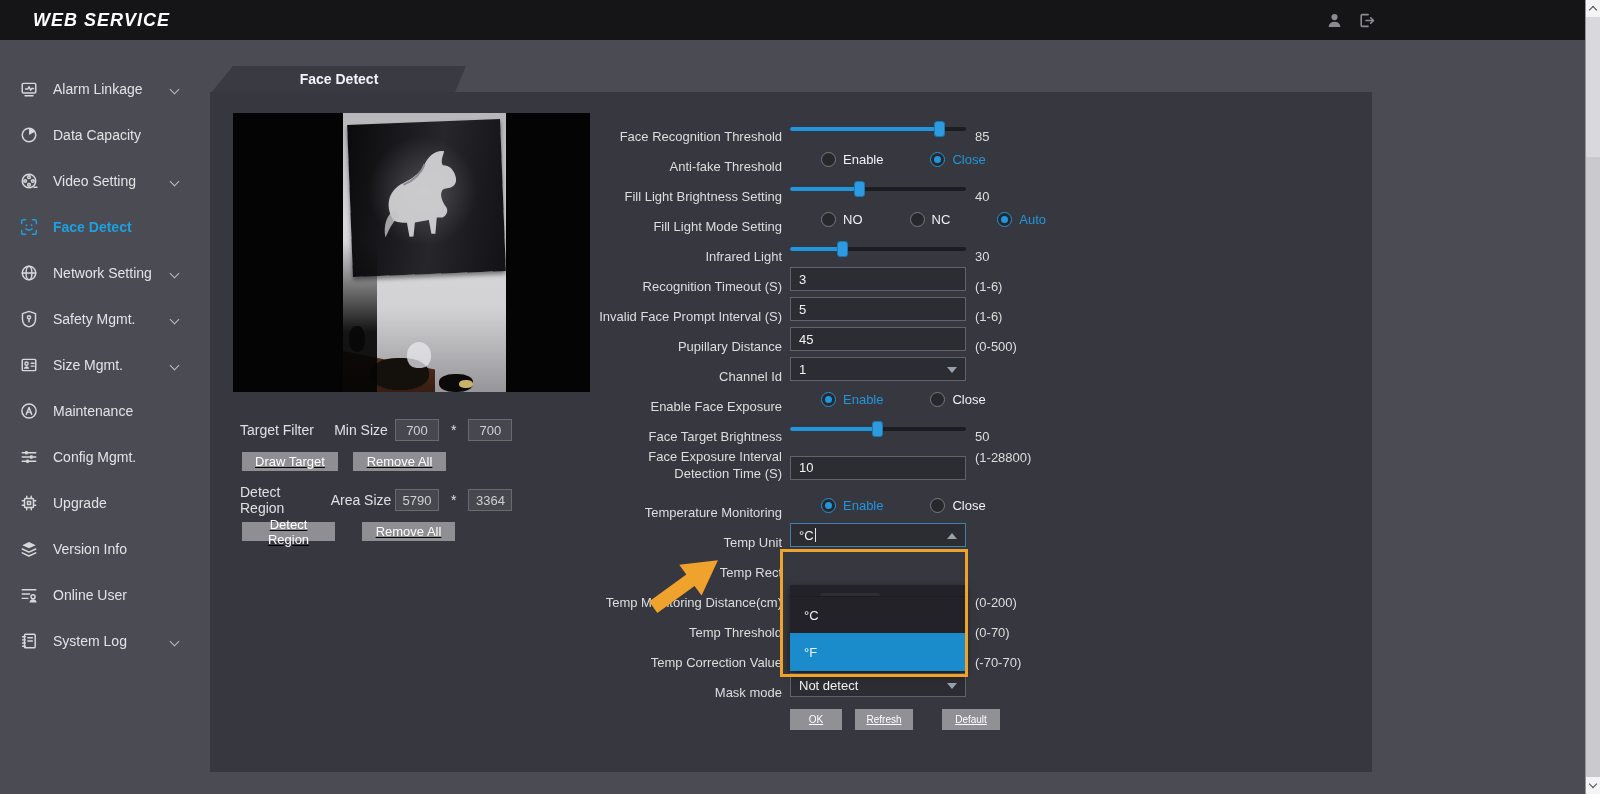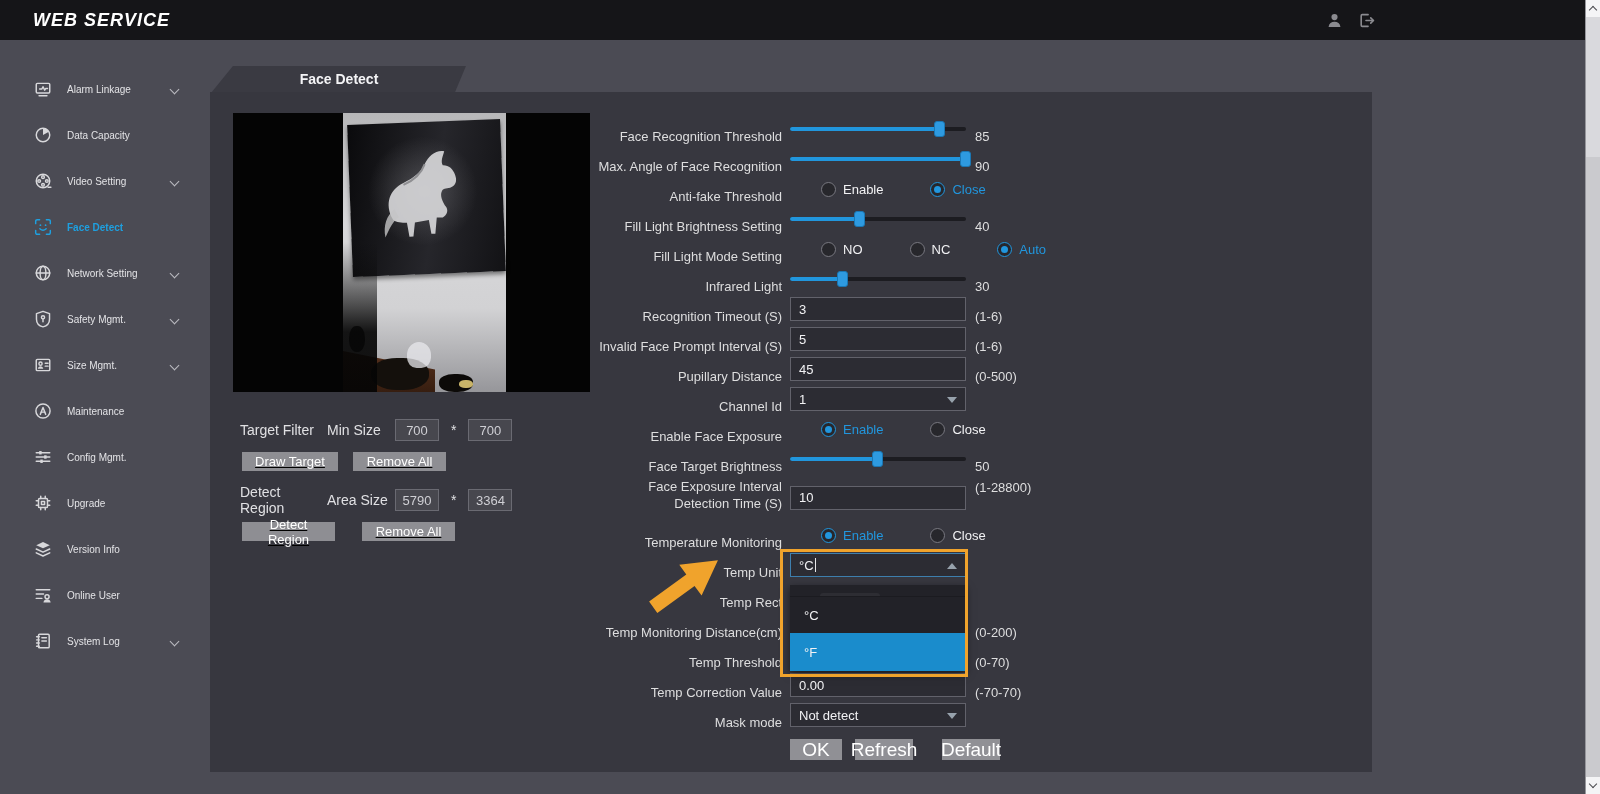--- a/index.html
+++ b/index.html
@@ -18,21 +18,21 @@
   
   .scrollbar { position:absolute; right:0; top:0; width:15px; height:794px; background:#cacace; border-left:1px solid #96969b; z-index:9; }
   .sb-btn { position:absolute; left:0; width:14px; height:17px; background:#f4f4f6; }
   .sb-btn.up { top:0; } .sb-btn.down { bottom:0; }
   .sb-chev { position:absolute; left:4px; width:6px; height:6px; border-right:1.6px solid #4a4a4f; border-bottom:1.6px solid #4a4a4f; }
   .sb-btn.up .sb-chev { top:7px; transform:rotate(-135deg); }
   .sb-btn.down .sb-chev { top:4px; transform:rotate(45deg); }
   .sb-thumb { position:absolute; left:0; top:17px; width:14px; height:140px; background:#d9d9dd; }
   
   .sidebar { position:absolute; left:0; top:40px; width:206px; bottom:0; padding-top:26px; }
-  .side-item { position:relative; height:46px; display:flex; align-items:center; padding-left:33px; color:#e3e3e6; font-size:10px; cursor:pointer; }
+  .side-item { position:relative; height:46px; display:flex; align-items:center; padding-left:19px; color:#e3e3e6; font-size:14px; cursor:pointer; }
   .side-item .icn { width:19px; height:19px; margin-right:15px; flex:none; display:flex; align-items:center; justify-content:center; }
   .side-item .icn svg { stroke:#d8d8db; fill:none; stroke-width:1.3; stroke-linecap:round; stroke-linejoin:round; }
   .side-item.active { color:#1ea0e0; font-weight:bold; }
   .side-item.active .icn svg { stroke:#1ea0e0; }
   .side-chev { position:absolute; left:171px; top:20px; width:7px; height:7px; border-right:1.5px solid #bcbcc2; border-bottom:1.5px solid #bcbcc2; transform:rotate(45deg); }
   
   .tab { position:absolute; left:210px; top:66px; width:258px; height:26px; background:#3a3a42; z-index:2;
          clip-path:polygon(8.9% 0, 99.2% 0, 95% 100%, 0.7% 100%);
          display:flex; align-items:center; justify-content:center;
          color:#f4f4f6; font-size:14px; font-weight:bold; }
@@ -52,21 +52,21 @@
           background:linear-gradient(180deg,#5e3520,#371e10); clip-path:polygon(0 18%, 100% 55%, 100% 100%, 0 100%); }
   .blob { position:absolute; border-radius:45%; }
   .b1 { left:28px; bottom:2px; width:58px; height:32px; background:#14100c; }
   .b2 { left:64px; bottom:24px; width:24px; height:26px; background:rgba(232,232,236,.75); border-radius:50% 50% 40% 40%; }
   .b3 { left:96px; bottom:0; width:34px; height:18px; background:#0c0a08; }
   .b4 { left:116px; bottom:4px; width:14px; height:8px; background:#c9b469; }
   .b5 { left:6px; bottom:40px; width:16px; height:26px; background:#2a2a2c; }
   
   .lrow { position:absolute; display:flex; align-items:center; height:24px; color:#e0e0e3; font-size:14px; }
   .lrow .t1 { width:87px; }
-  .lrow .t2 { width:68px; }
+  .lrow .t2 { width:68px;text-align:center; }
   .mini { width:44px; height:22px; background:#47474e; border:1px solid #6a6a72; color:#cfcfd4;
           text-align:center; font-size:13px; font-family:"Liberation Sans",sans-serif; }
   .star { margin:0 12px; color:#e0e0e3; }
   .lbtns { position:absolute; display:flex;text-decoration:underline; }
   .btn { background:#8e8e93; color:#fff; font-size:13px; height:19px; border:none; cursor:pointer;
          display:inline-flex; align-items:center; justify-content:center; font-family:"Liberation Sans",sans-serif; }
   
   .formcol { position:absolute; left:375px; top:0; width:640px; }
   .form { padding-top:22px; }
   .frow { display:flex; align-items:flex-end; height:30px; font-size:13px; color:#dededf; }
@@ -95,22 +95,22 @@
   .sel-box { width:176px; height:24px; background:#2c2c33; border:1px solid #62626b; color:#f2f2f4;
              font-size:13px; padding:0 8px; display:flex; align-items:center; position:relative; cursor:pointer; }
   .caret-down { position:absolute; right:8px; top:9px; width:0; height:0;
                 border-left:5px solid transparent; border-right:5px solid transparent; border-top:6px solid #97a2ac; }
   .caret-up { position:absolute; right:8px; top:9px; width:0; height:0;
               border-left:5px solid transparent; border-right:5px solid transparent; border-bottom:6px solid #97a2ac; }
   .combo-open { border-color:#3e7fae; }
   .cursor { display:inline-block; width:1px; height:14px; background:#e8e8ea; margin-left:1px; }
   
   .actions { display:flex; margin-top:9px; padding-left:205px; }
-  .abtn { background:#909095; color:#fff; font-size:19px; height:21px; border:none; cursor:pointer;
-          display:flex; align-items:center; justify-content:center; font-family:"Liberation Sans",sans-serif; }
+  .abtn { background:#909095; color:#fff; font-size:10px; height:21px; border:none; cursor:pointer;
+          display:flex; align-items:center; justify-content:center; font-family:"Liberation Sans",sans-serif;text-decoration:underline; }
   .abtn.ok { width:52px; margin-right:13px; }
   .abtn.refresh { width:58px; margin-right:29px; }
   .abtn.default { width:58px; }
   
   .hl-box { position:absolute; left:195px; top:457px; width:188px; height:128px;
             border:3px solid #f0a32c; z-index:7; pointer-events:none; }
   .hl-arrow { position:absolute; left:48px; top:455px; z-index:8; }
   .dd-list { position:absolute; left:205px; top:493px; width:176px; z-index:6;
              background:#222228; box-shadow:0 3px 8px rgba(0,0,0,.55); }
   .dd-partial { height:12px; background:#222228; overflow:hidden; border-bottom:1px solid #1b1b20; }
@@ -364,31 +364,20 @@
         <div class="ctrl">
             <div class="slider">
               <div class="sfill" style="width: 85%;">
                 <span class="thumb"></span>
               </div>
             </div>
           </div>
         <div class="sfx">85</div>
       </div>
 
-      <div class="frow">
-        <div class="lbl">Max. Angle of Face Recognition</div>
-        <div class="ctrl">
-            <div class="slider">
-              <div class="sfill" style="width: 100%;">
-                <span class="thumb"></span>
-              </div>
-            </div>
-          </div>
-        <div class="sfx">90</div>
-      </div>
 
       <div class="frow">
         <div class="lbl">Anti-fake Threshold</div>
         <div class="ctrl" style="width:220px;">
           <div class="ropt">
               <span class="radio"></span>
               <span class="rlabel">Enable</span>
             </div>
           <div class="ropt sel">
               <span class="radio on"></span>

